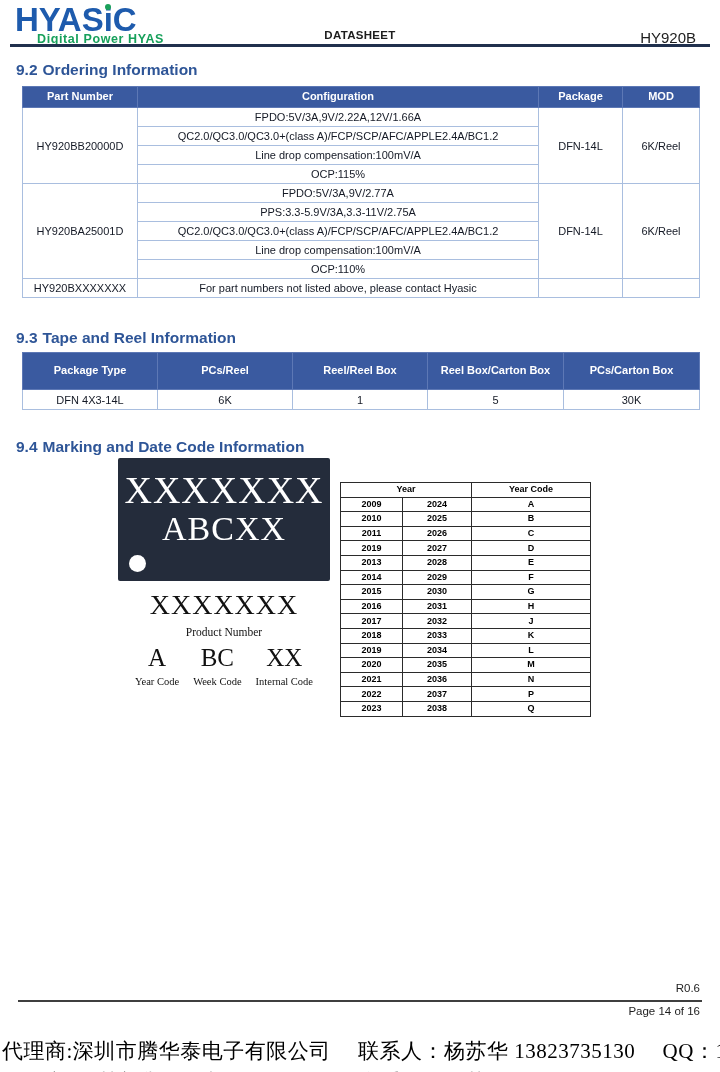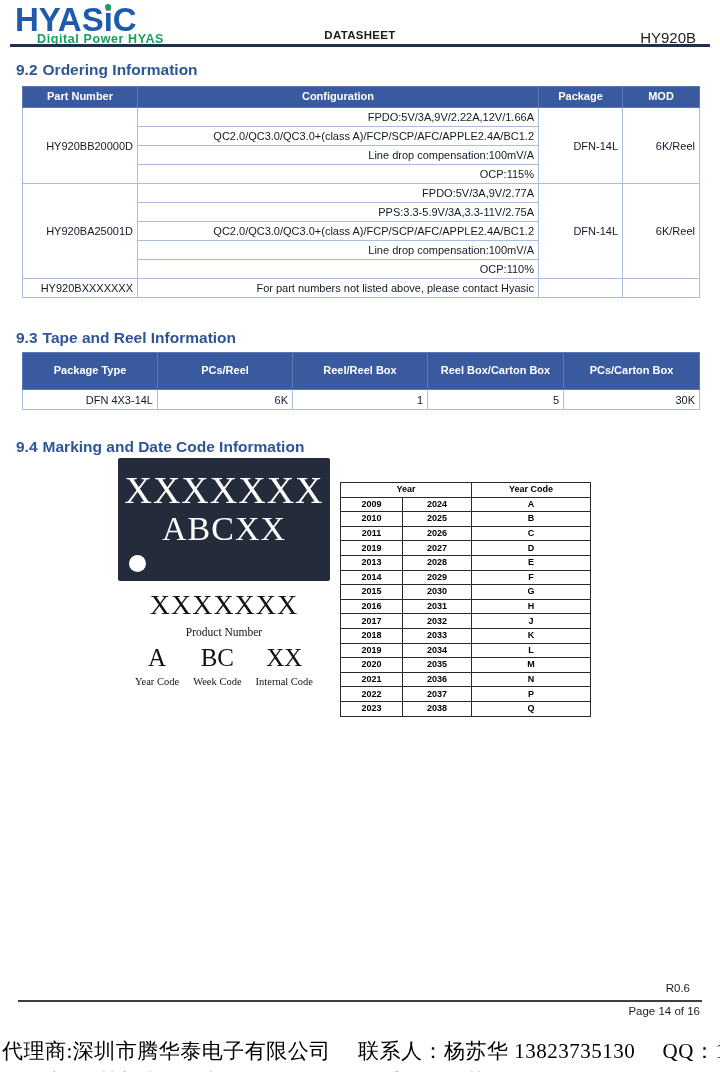--- a/index.html
+++ b/index.html
@@ -66,21 +66,21 @@
   .tbl92 { top: 86px; }
   .tbl93 { top: 352px; }
   .ds-table th {
     background: #3a5aa0; color: #ffffff; font-weight: bold;
     border: 1px solid #5d78b5; text-align: center;
     padding: 3px 4px; line-height: 1.25;
   }
   .tbl92 th { height: 21px; }
   .tbl93 th { height: 37px; }
   .ds-table td {
-    border: 1px solid #a9bedf; text-align: right;
+    border: 1px solid #a9bedf; text-align: center;
     padding: 2px 4px; height: 19px; color: #141925;
     overflow: hidden; white-space: nowrap;
   }
   .tbl93 td { height: 20px; }
   .ds-table { border: 1px solid #93acd4; }
 
   
   .chip {
     position: absolute; left: 118px; top: 458px;
     width: 212px; height: 123px;
@@ -116,21 +116,21 @@
     border-collapse: collapse;
     margin-top: 21px;
   }
   .year-table th, .year-table td {
     border: 1px solid #2b2b2b; text-align: center;
     height: 14.6px; padding: 0 2px; line-height: 1;
   }
   .year-table th { background: #ffffff; }
 
   
-  .footer-rev  { position: absolute; right: 30px; top: 982px; font-size: 11.5px; color:#1d1d1d; }
+  .footer-rev  { position: absolute; right: 20px; top: 982px; font-size: 11.5px; color:#1d1d1d; }
   .footer-rule { position: absolute; left: 18px; right: 18px; top: 1000px; height: 2px; background: #3f3f3f; }
   .footer-page { position: absolute; right: 20px; top: 1005px; font-size: 11.5px; color:#1d1d1d; }
 
   
   .distributor {
     position: absolute; left: 2px; top: 1037px;
     font-size: 21px; color: #000;
     font-family: "Liberation Serif", "DejaVu Serif", serif;
     white-space: nowrap; letter-spacing: 0.5px;
   }

